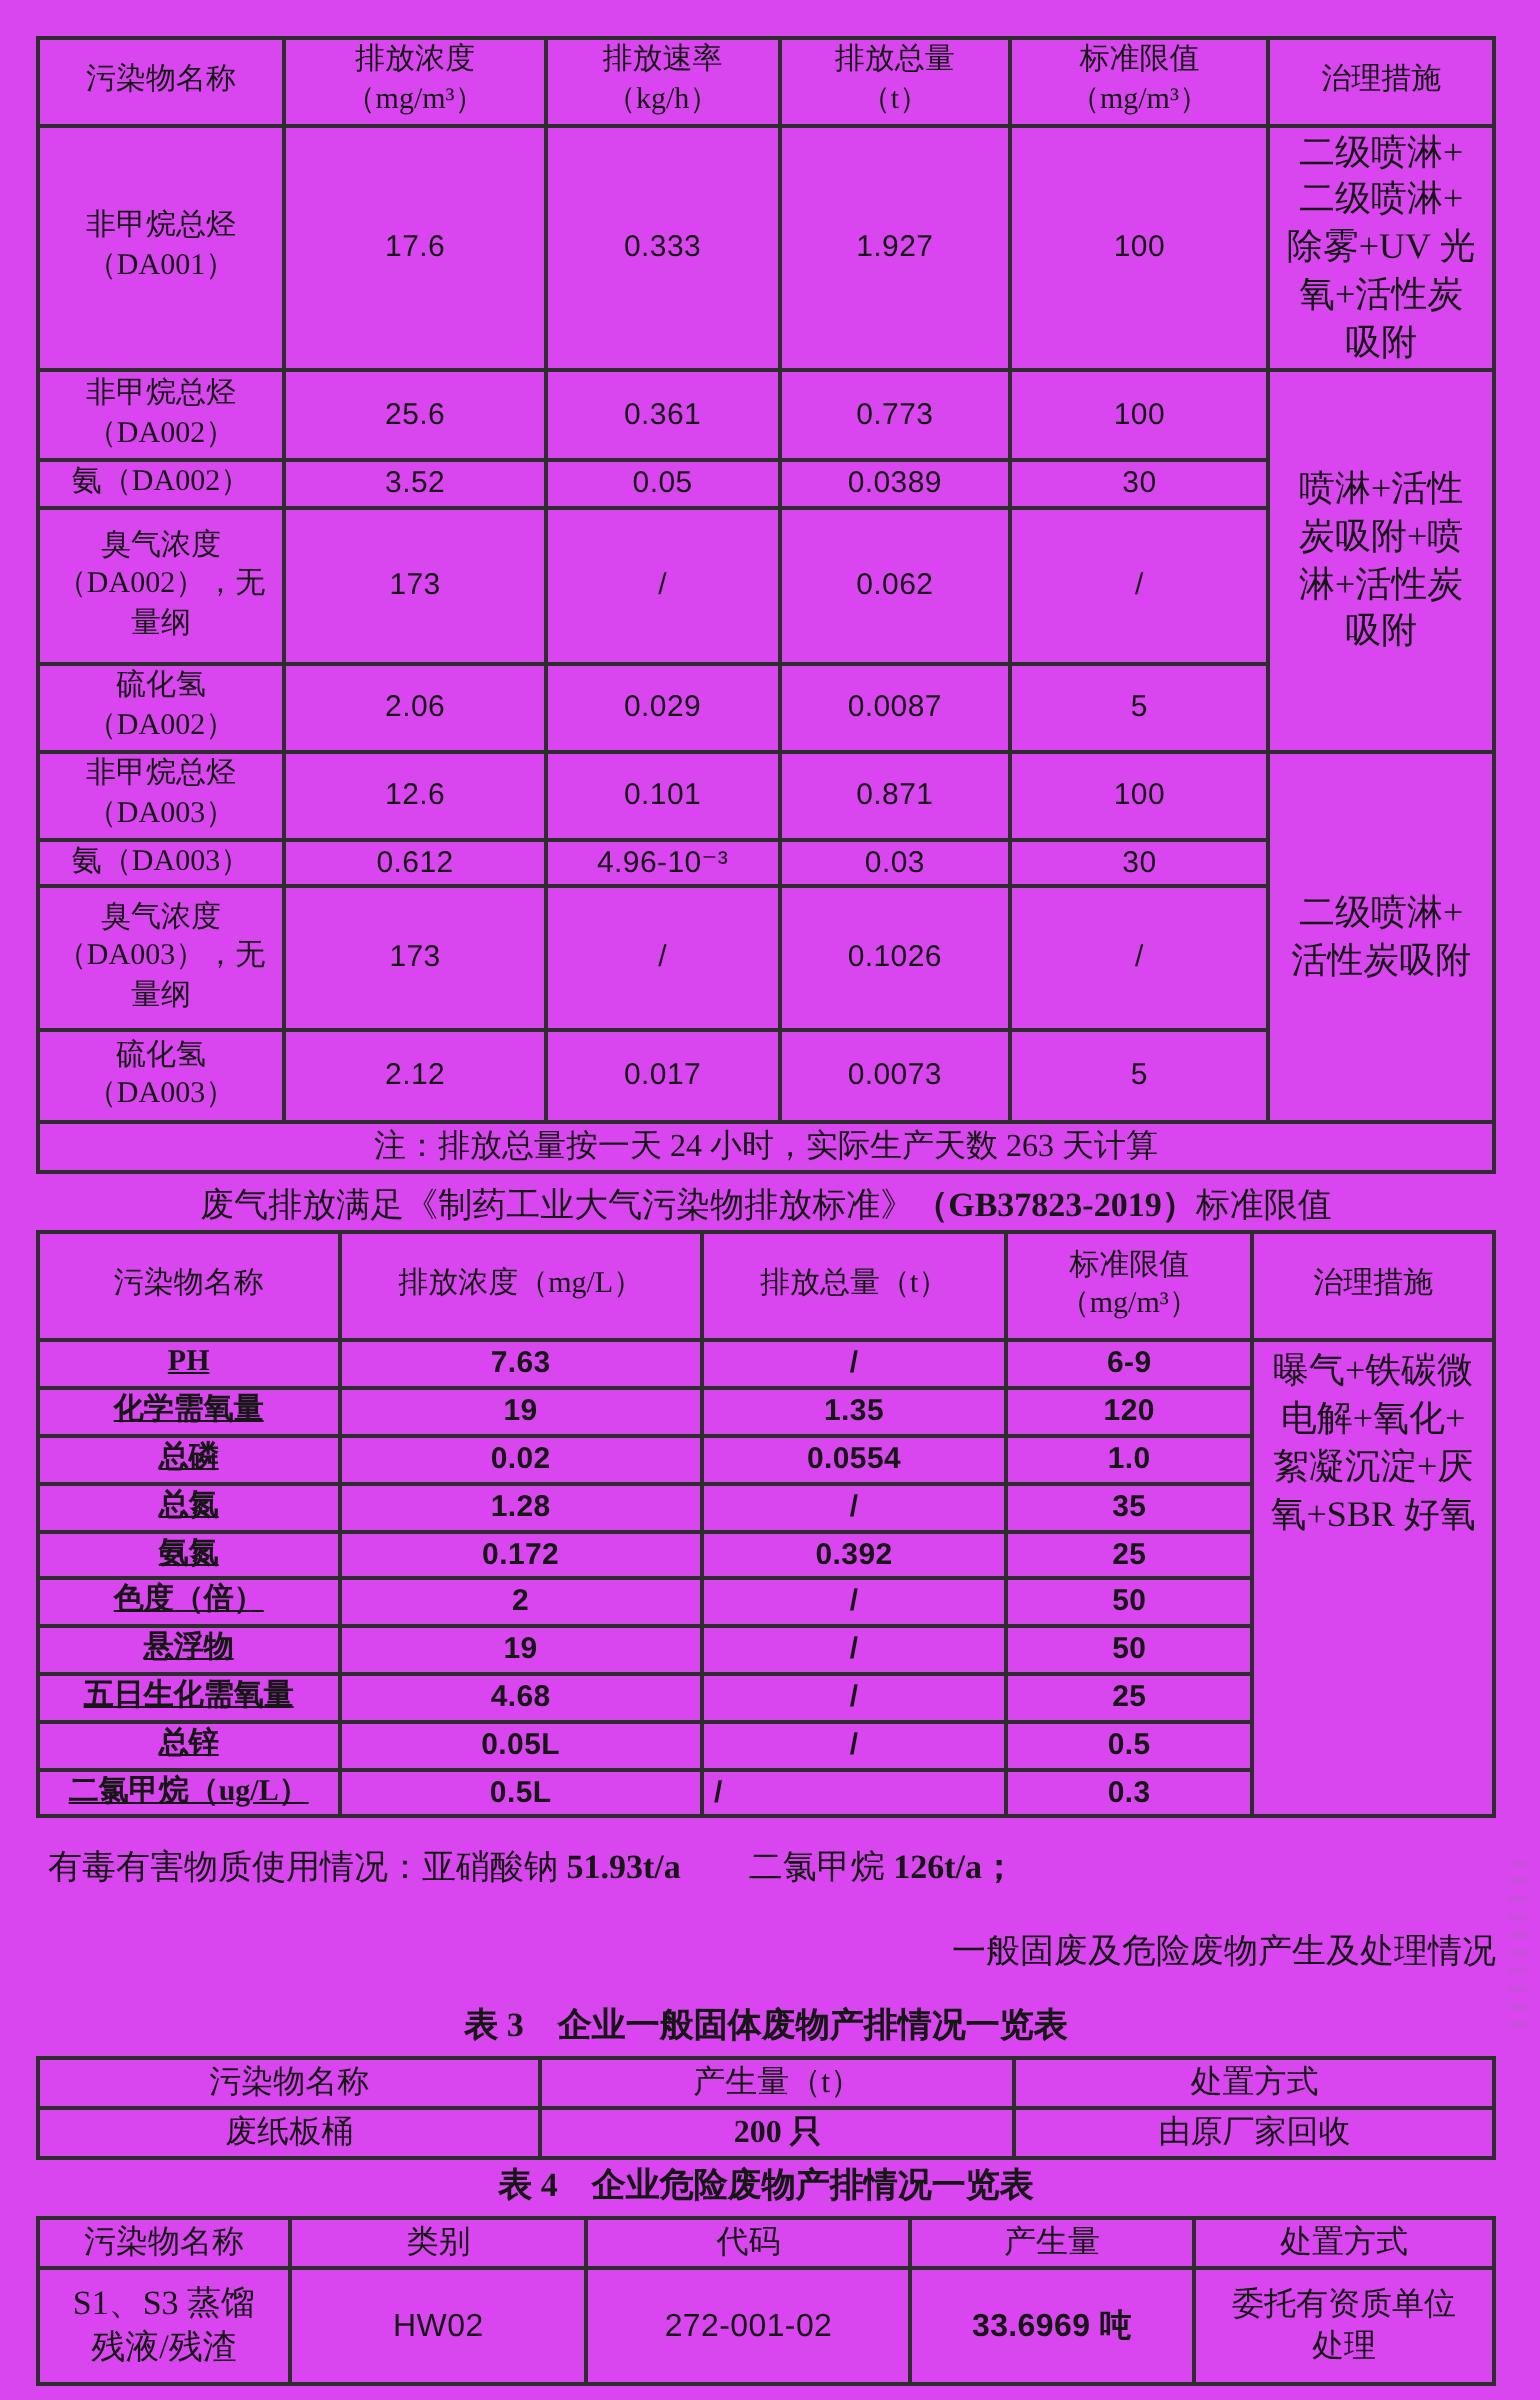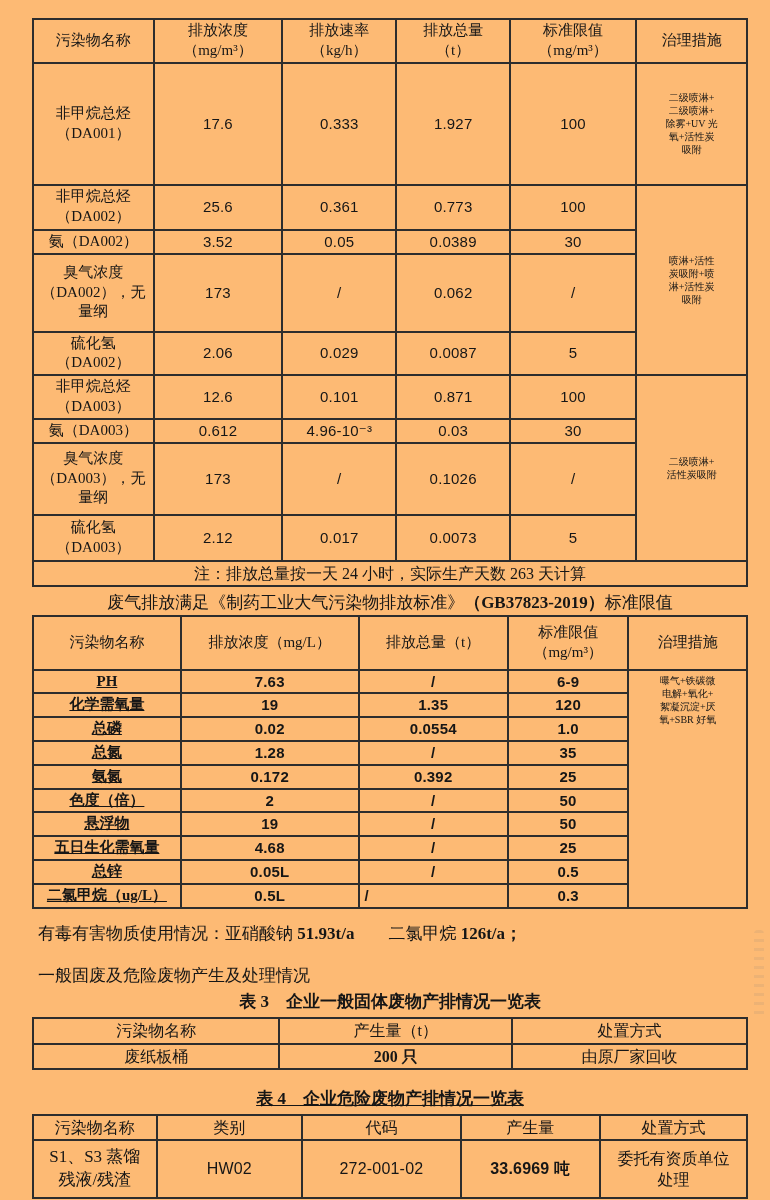--- a/index.html
+++ b/index.html
@@ -2,24 +2,24 @@
 <html><head>
 <meta charset="utf-8">
 <style>
   * { margin: 0; padding: 0; box-sizing: border-box; }
   html, body { background: #e8e8e6; }
   .page {
     position: relative;
     width: 770px;
     height: 1200px;
     margin: 0 auto;
-    background: #fdba74;
+    background: #d946ef;
     color: #161616;
     font-family: "Liberation Serif", "DejaVu Serif", serif;
-    padding: 18px 22px 0 32px;
+    padding: 18px 22px 0 18px;
     overflow: hidden;
   }
   table {
     border-collapse: collapse;
     width: 100%;
     table-layout: fixed;
   }
   td, th {
     border: 2px solid #2d2d2d;
     text-align: center;
@@ -71,29 +71,29 @@
   .t2 .num { font-weight: bold; }
   .t2 .treat2 { vertical-align: top; font-weight: normal; padding-top: 3px; }
   .t2 .left-slash { text-align: left; padding-left: 5px; }
   
   .para {
     font-size: 17px;
     margin-top: 14px;
     padding-left: 6px;
     line-height: 1.35;
   }
-  .para2 { margin-top: 19px; }
+  .para2 { margin-top: 19px; text-align: right; }
   
   .t3 tr { height: 24px; }
   .t3 td, .t3 th { font-size: 16px; }
   .t4 .rh { height: 25px; }
   .t4 .r0 { height: 58px; }
   .t4 td, .t4 th { font-size: 16px; }
   .t4 .name4 { font-size: 17px; }
-  .treat { font-size: 10px; }
+  .treat { font-size: 18px; }
   
   .scan-smudge {
     position: absolute;
     right: 6px;
     top: 930px;
     width: 10px;
     height: 90px;
     background: repeating-linear-gradient(180deg, rgba(120,120,120,.12) 0 3px, rgba(0,0,0,0) 3px 9px);
     border-radius: 4px;
   }
@@ -298,21 +298,21 @@
       <td class="num left-slash">/</td>
       <td class="num">0.3</td>
     </tr>
   </tbody>
     </table>
 
   <p class="para"><span>有毒有害物质使用情况：亚硝酸钠 </span><span class="bold">51.93t/a</span><span>　　二氯甲烷 </span><span class="bold">126t/a；</span></p>
 
   <p class="para para2">一般固废及危险废物产生及处理情况</p>
 
-  <p class="tbl-title" style="margin-top:4px;">表 3　企业一般固体废物产排情况一览表</p>
+  <p class="tbl-title" style="margin-top:14px;">表 3　企业一般固体废物产排情况一览表</p>
 
   <table class="t3">
     <colgroup>
       <col style="width:34.5%">
         <col style="width:32.6%">
         <col style="width:32.9%">
     </colgroup>
     <tbody>
         <tr>
       <th>污染物名称</th>
@@ -320,21 +320,21 @@
       <th>处置方式</th>
     </tr>
     <tr>
       <td>废纸板桶</td>
       <td class="bold">200 只</td>
       <td>由原厂家回收</td>
     </tr>
   </tbody>
     </table>
 
-  <p class="tbl-title" style="margin-top:18px;text-decoration:underline;">表 4　企业危险废物产排情况一览表</p>
+  <p class="tbl-title" style="margin-top:2px;">表 4　企业危险废物产排情况一览表</p>
 
   <table class="t4">
     <colgroup>
       <col style="width:17.3%">
         <col style="width:20.4%">
         <col style="width:22.2%">
       <col style="width:19.5%">
         <col style="width:20.6%">
     </colgroup>
     <tbody>

